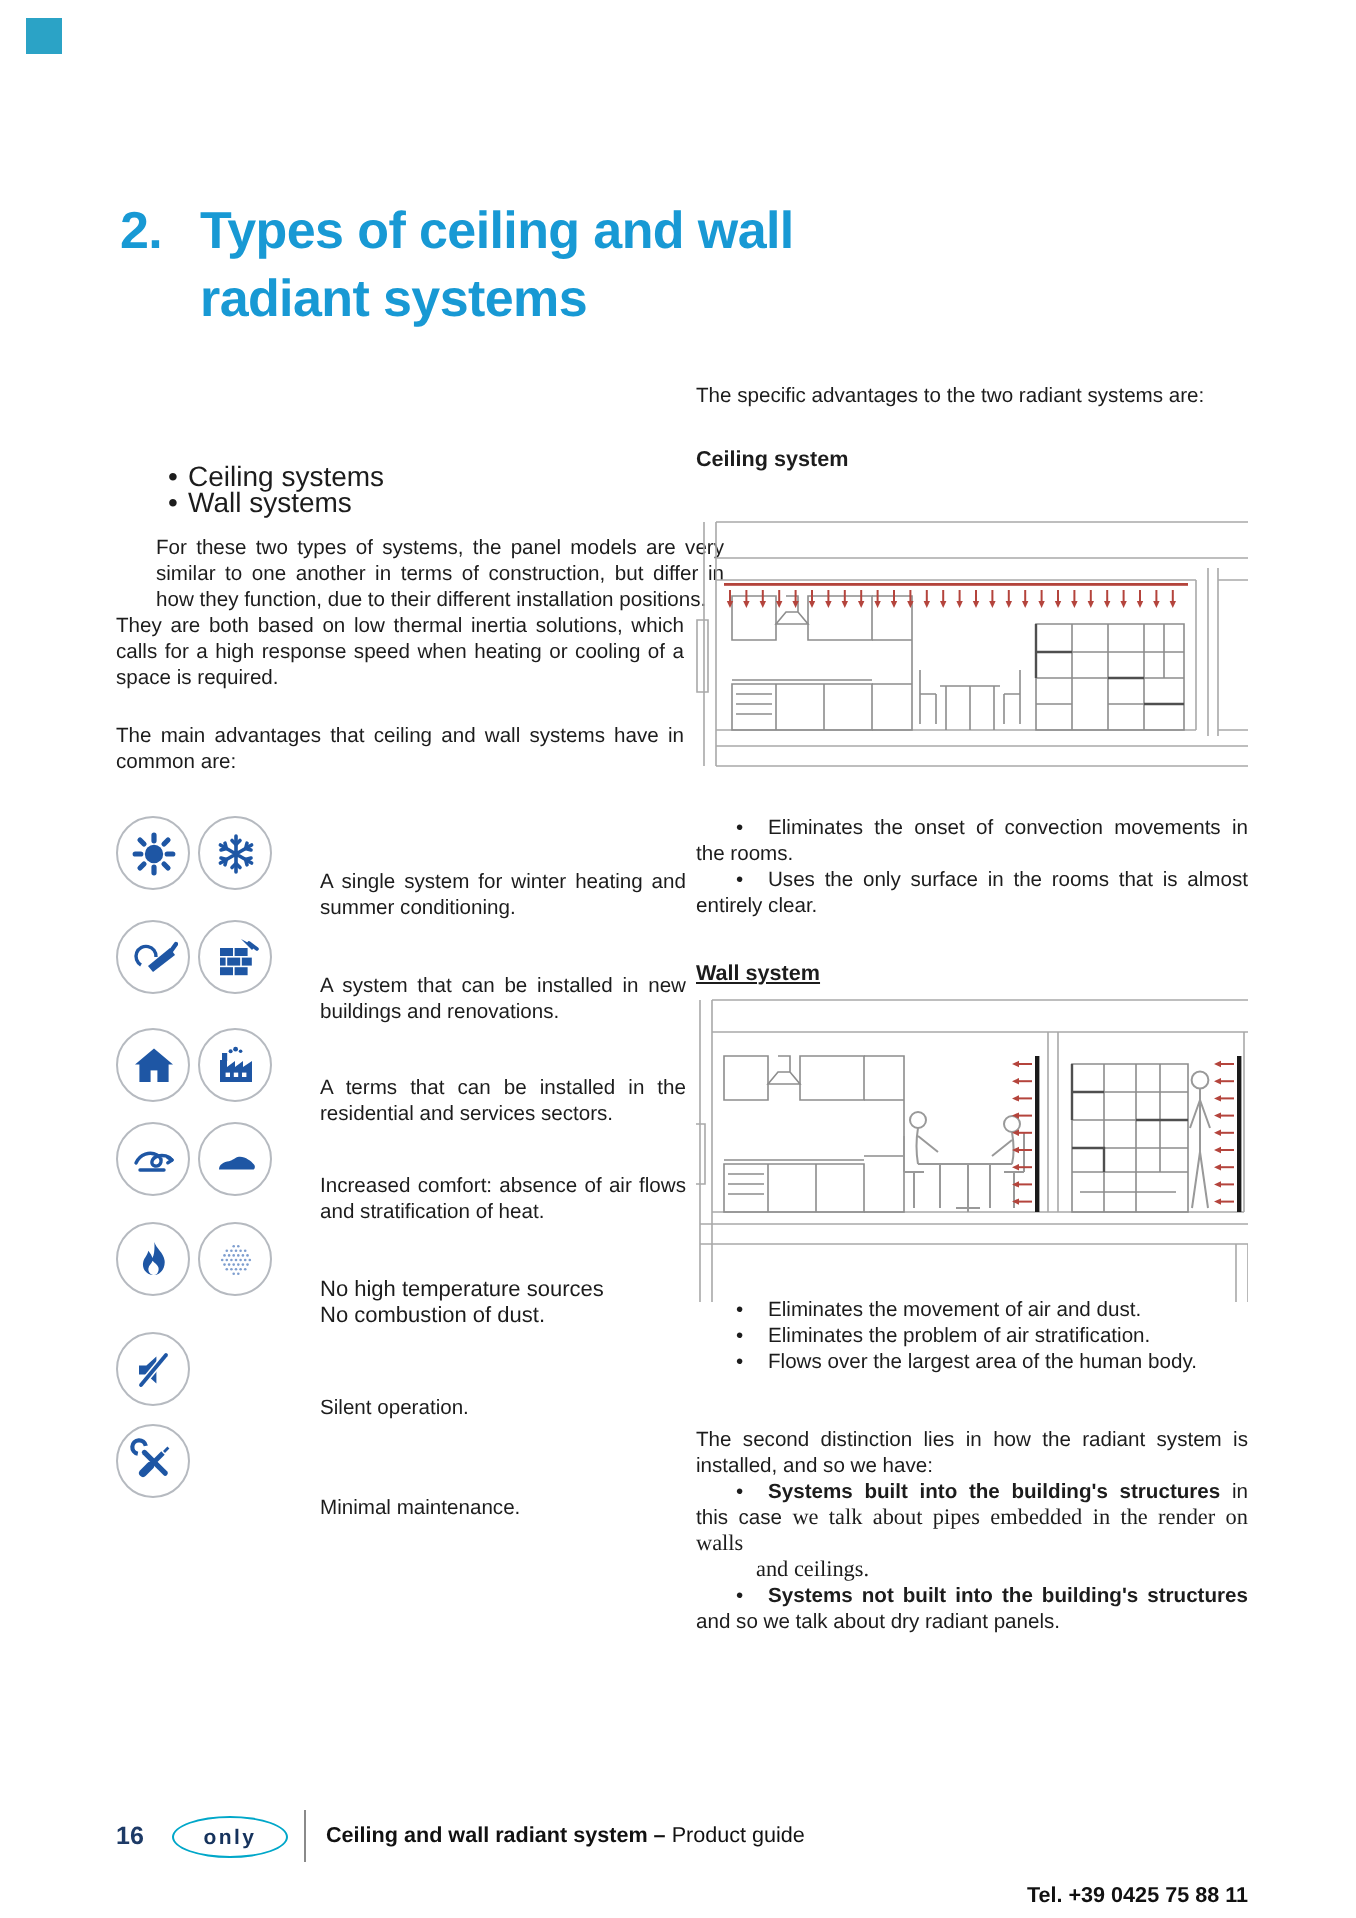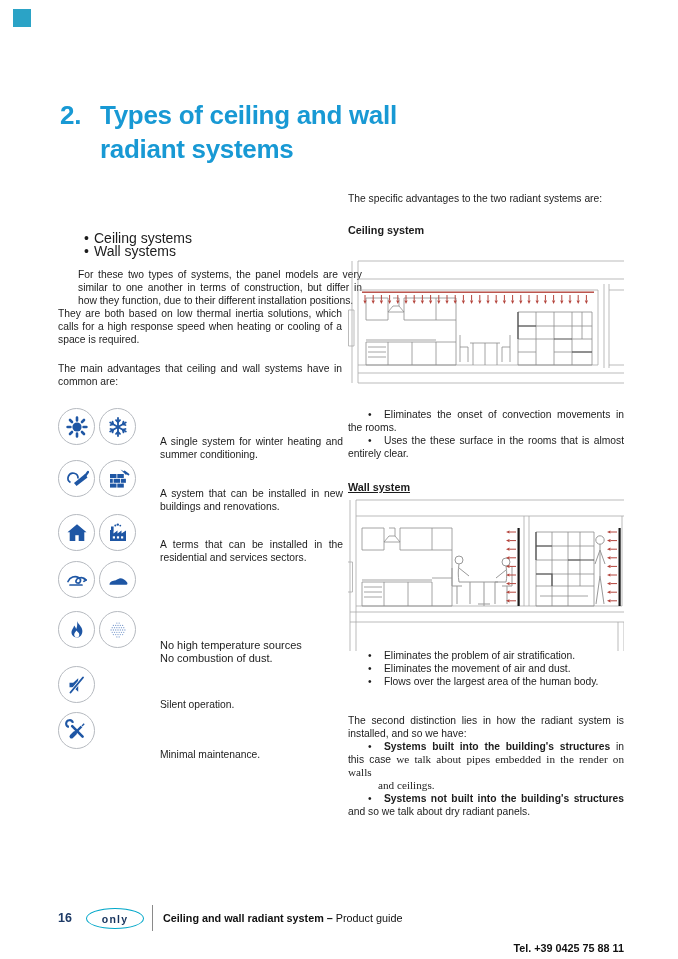--- a/index.html
+++ b/index.html
@@ -123,20 +123,21 @@
         <path d="M21,12 L18.8,10.6 M21,12 L18.9,13.4"></path>
         <path d="M5,17 H17"></path>
       </g>
     </svg>
   </div>
   <div class="abs icon" style="left:99px;top:561px;">
     <svg width="24" height="24" viewBox="0 0 24 24">
       <path fill="#1e56a4" d="M3.5,16.8 C3.5,14 6,13 8.5,12.6 C10.5,12.3 11.5,10.6 13.5,10.4 C16.5,10.1 19.5,12.5 21,14.2 C21.8,15.1 21.5,16.8 20.3,16.8 Z"></path>
     </svg>
   </div>
+  <p class="abs t advtext" style="left:160px;top:587px;">Increased comfort: absence of air flows and stratification of heat.</p>
 
   <div class="abs icon" style="left:58px;top:611px;">
     <svg width="24" height="24" viewBox="0 0 24 24">
       <path fill="#1e56a4" d="M12.2,3 C13,6.2 16.8,8.3 17.3,12.2 C17.8,16.2 15.2,19.5 11.9,19.5 C8.6,19.5 6.2,17 6.5,13.8 C6.7,11.2 8.6,10 9.2,7.4 C10.2,8.8 10.8,9.6 11.2,11 C12.3,9 12.3,6 12.2,3 Z"></path>
       <path fill="#fff" d="M12,19.5 C10.2,19.5 9,17.9 9.2,16.2 C9.4,14.5 10.8,13.9 11.3,12.4 C12.5,13.9 14.5,14.7 14.3,16.7 C14.2,18.4 13.3,19.5 12,19.5 Z"></path>
     </svg>
   </div>
   <div class="abs icon" style="left:99px;top:611px;">
     <svg width="24" height="24" viewBox="0 0 24 24">
       <g fill="#7e9ecf">
@@ -292,21 +293,21 @@
         <polygon points="220.39999999999998,50.5 223.59999999999997,50.5 221.99999999999997,54" fill="#b4443c"></polygon>
         <path d="M230.2,45 V50.5" stroke="#b4443c" stroke-width="1"></path>
         <polygon points="228.6,50.5 231.79999999999998,50.5 230.2,54" fill="#b4443c"></polygon>
         <path d="M238.39999999999998,45 V50.5" stroke="#b4443c" stroke-width="1"></path>
         <polygon points="236.79999999999998,50.5 239.99999999999997,50.5 238.39999999999998,54" fill="#b4443c"></polygon>
       </g>
   </svg>
 
   <div class="abs" style="left:348px;top:408px;width:276px;">
     <p class="t"><span class="bsp">•</span><span>Eliminates the onset of convection movements in the rooms.</span></p>
-    <p class="t"><span class="bsp">•</span><span>Uses the these surface in the rooms that is almost entirely clear.</span></p>
+    <p class="t"><span class="bsp">•</span><span>Uses the only surface in the rooms that is almost entirely clear.</span></p>
   </div>
 
   <p class="abs h" style="left:348px;top:481px;text-decoration:underline;">Wall system</p>
 
   <svg class="abs" style="left:348px;top:494px;" width="276" height="158" viewBox="0 0 276 158">
     <g stroke="#a9a9a9" stroke-width="0.8" fill="none">
       <path d="M8,6 H276 M8,22 H276"></path>
       <path d="M2,6 V128 M8,6 V128"></path>
       <path d="M0,68 H4.5 V98 H0"></path>
       <path d="M8,112 H274"></path>
@@ -378,22 +379,22 @@
         <path d="M269,89.6 H262.5" stroke="#b4443c" stroke-width="1"></path>
         <polygon points="262.5,88 262.5,91.19999999999999 259,89.6" fill="#b4443c"></polygon>
         <path d="M269,98.19999999999999 H262.5" stroke="#b4443c" stroke-width="1"></path>
         <polygon points="262.5,96.6 262.5,99.79999999999998 259,98.19999999999999" fill="#b4443c"></polygon>
         <path d="M269,106.8 H262.5" stroke="#b4443c" stroke-width="1"></path>
         <polygon points="262.5,105.2 262.5,108.39999999999999 259,106.8" fill="#b4443c"></polygon>
       </g>
   </svg>
 
   <div class="abs" style="left:348px;top:649px;width:276px;">
+    <p class="t"><span class="bsp">•</span><span>Eliminates the movement of air and dust.</span></p>
     <p class="t"><span class="bsp">•</span><span>Eliminates the problem of air stratification.</span></p>
-    <p class="t"><span class="bsp">•</span><span>Eliminates the movement of air and dust.</span></p>
     <p class="t"><span class="bsp">•</span><span>Flows over the largest area of the human body.</span></p>
   </div>
 
   <div class="abs" style="left:348px;top:714px;width:276px;">
     <p class="t">The second distinction lies in how the radiant system is installed, and so we have:</p>
     <p class="t"><span class="bsp">•</span><b>Systems built into the building's structures</b><span> in this case</span><span class="sf"> we talk about pipes embedded in the render on walls</span><br>
       <span class="ind2"></span><span class="sf">and ceilings.</span></p>
     <p class="t"><span class="bsp">•</span><b>Systems not built into the building's structures</b><span> and so we talk about dry radiant panels.</span></p>
   </div>
 

